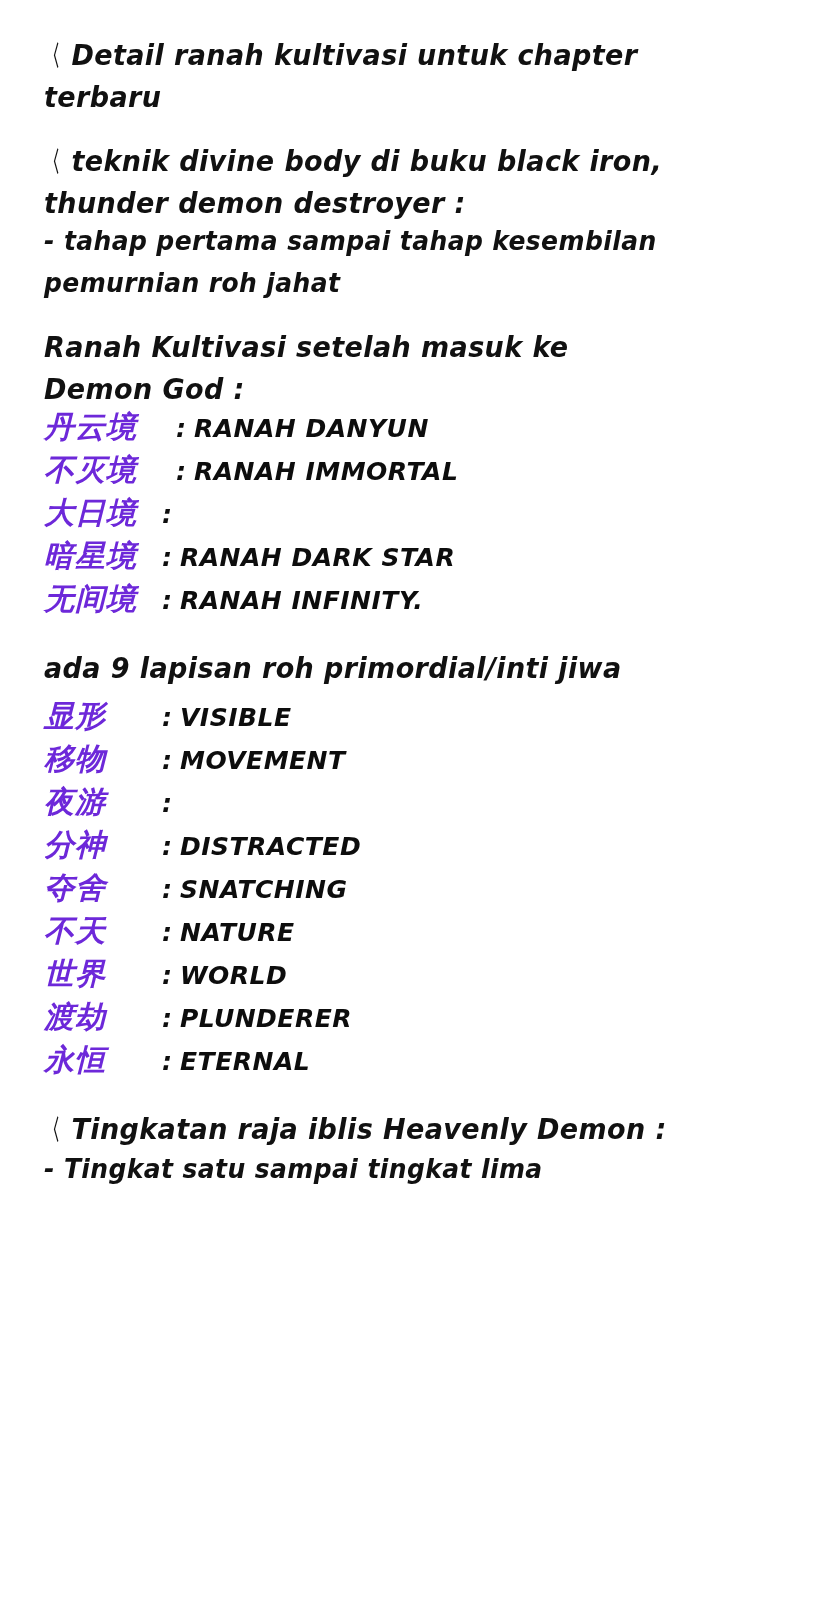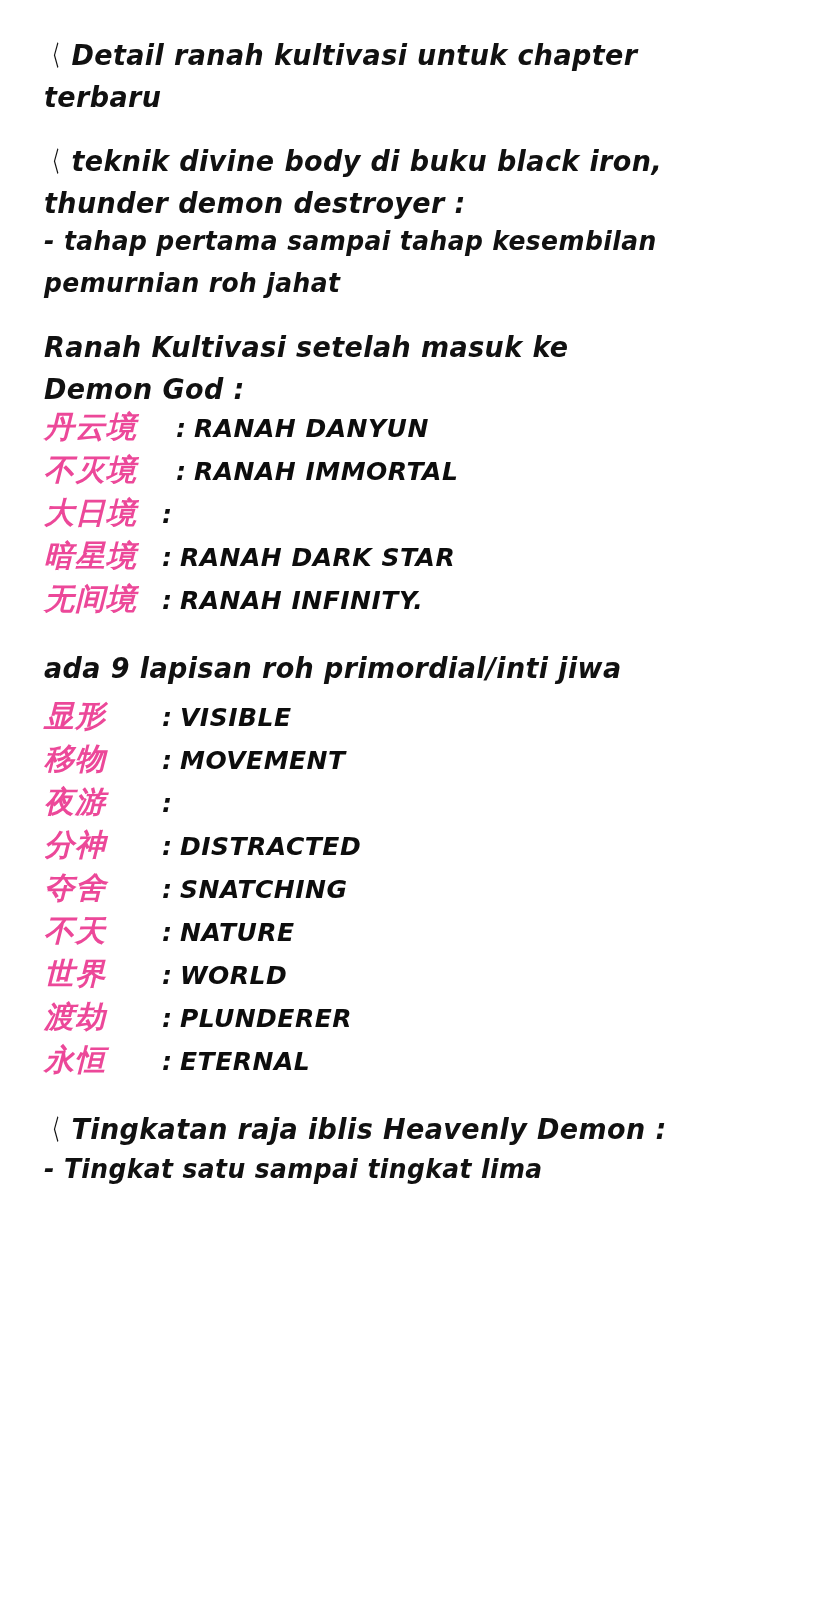--- a/index.html
+++ b/index.html
@@ -54,21 +54,21 @@
     display: flex;
     align-items: baseline;
     line-height: 41px;
   }
   .cjk {
     font-family: "DejaVu Sans", sans-serif;
     font-weight: 700;
     font-style: italic;
     font-size: 30px;
     letter-spacing: 1px;
-    color: #ec4899;
+    color: #6d28d9;
     min-width: 132px;
     display: inline-block;
   }
   .cjk.narrow {
     min-width: 118px;
   }
   .cjk-sep {
     font-style: italic;
     font-weight: 700;
     font-size: 25px;

